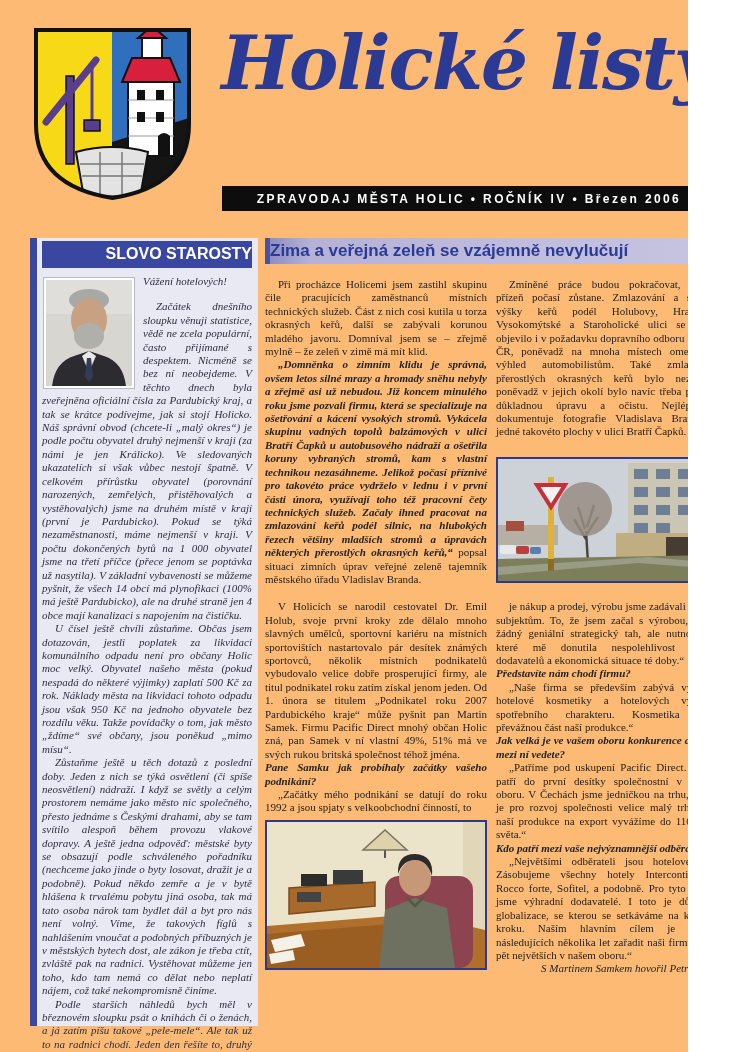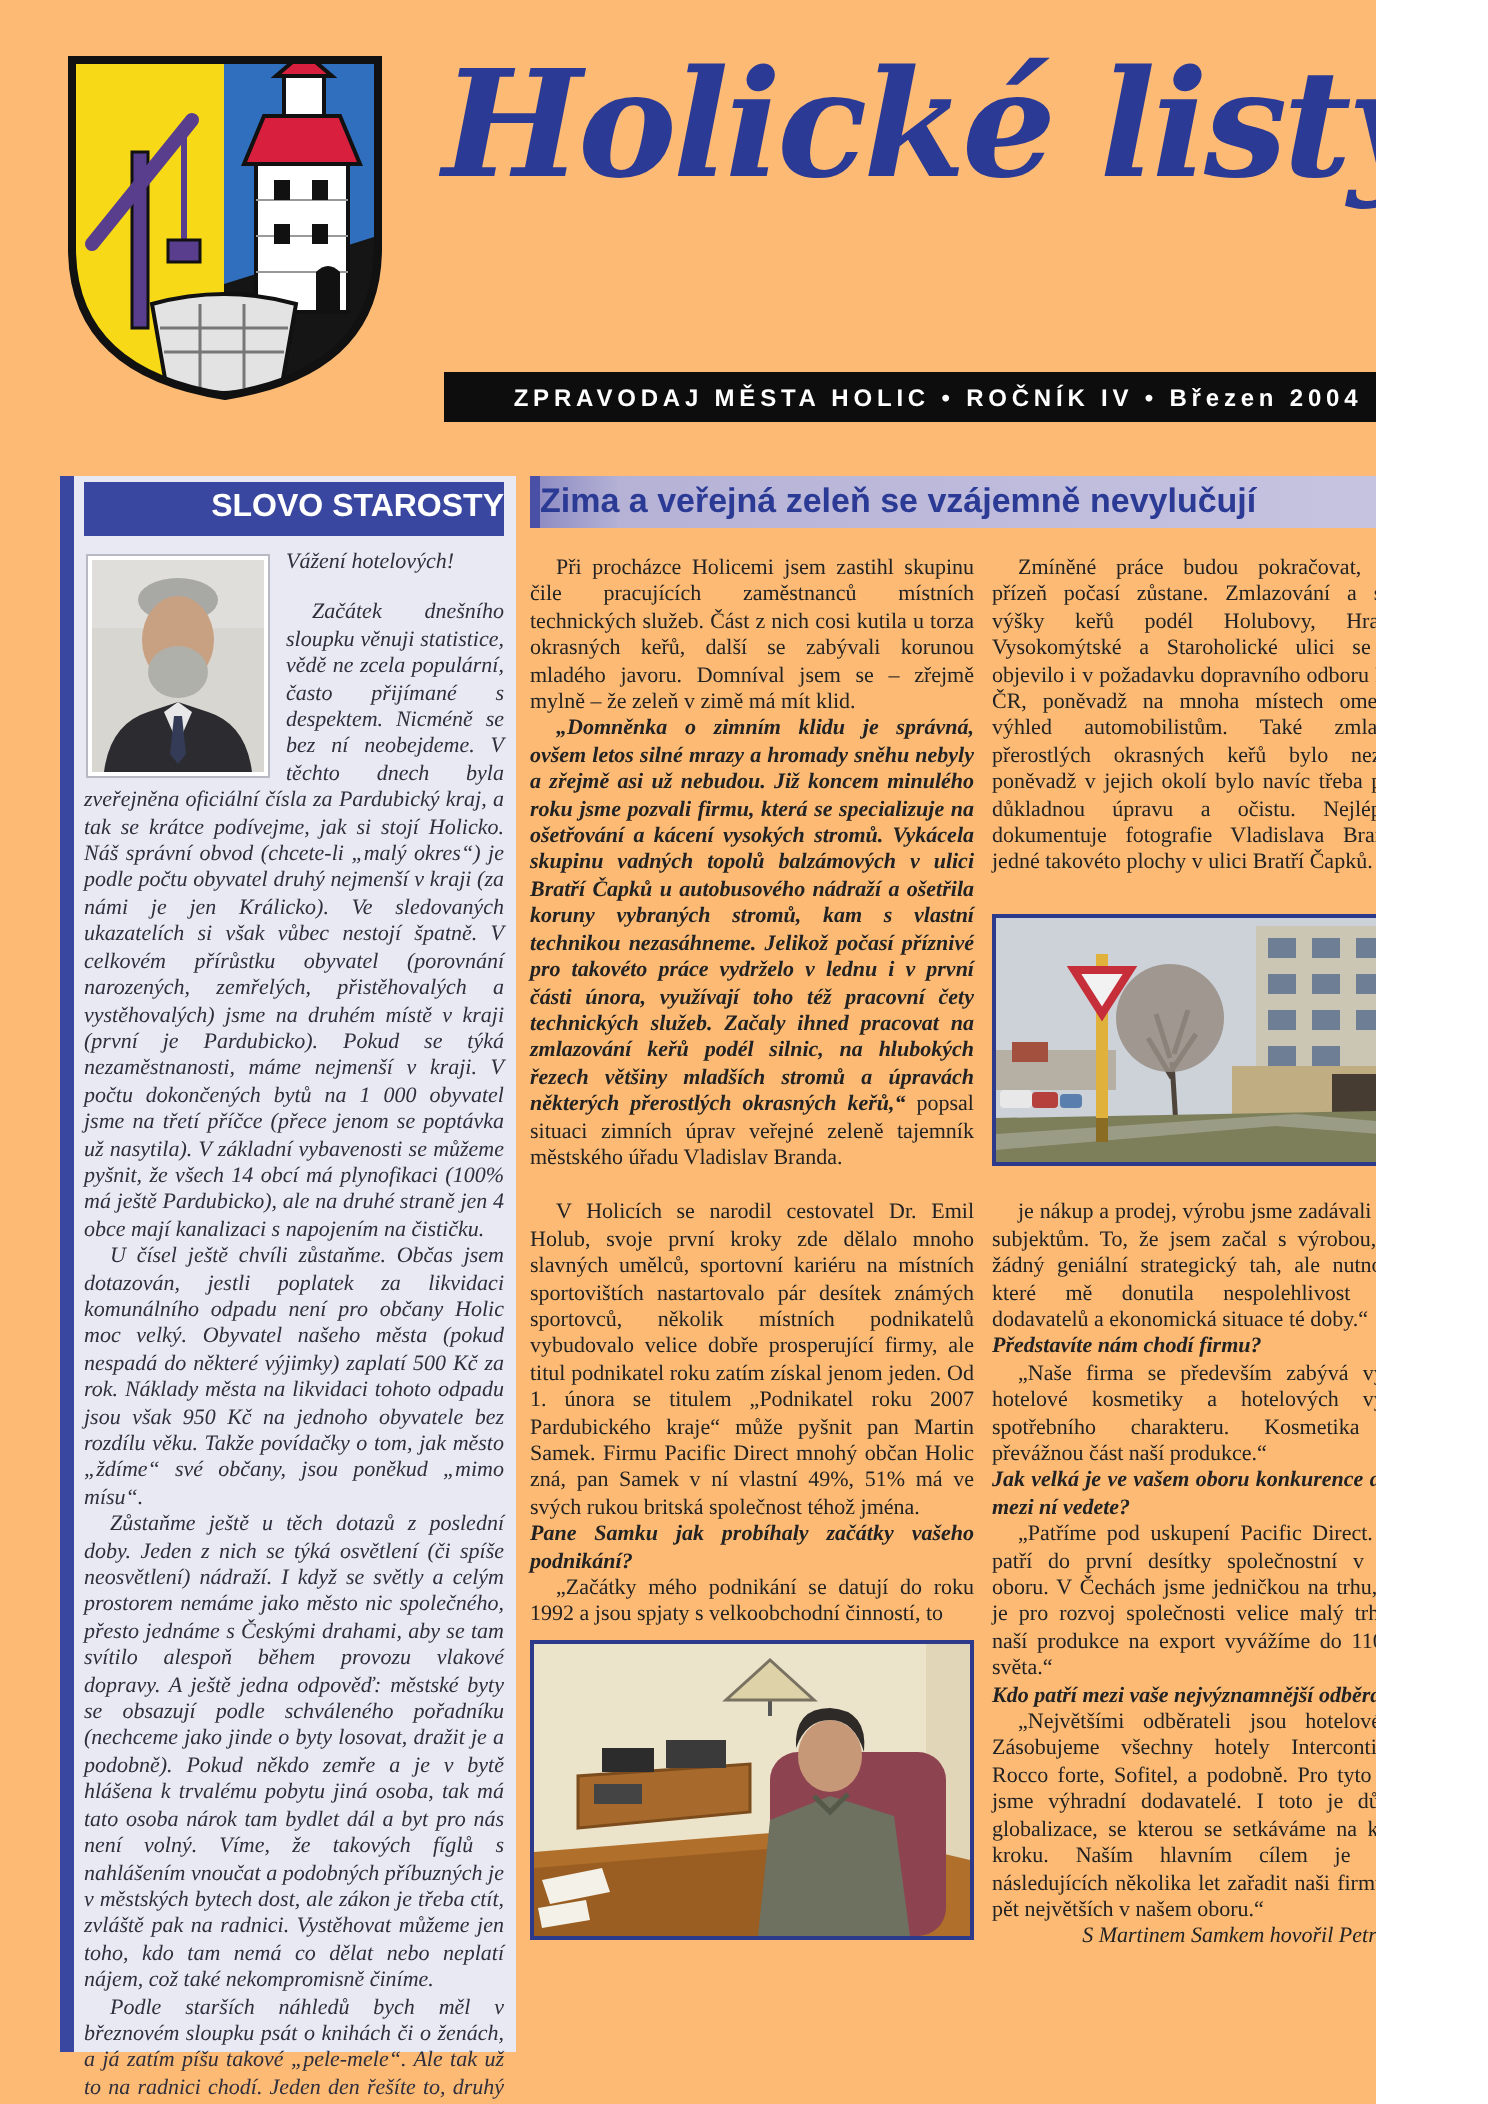--- a/index.html
+++ b/index.html
@@ -94,21 +94,21 @@
       </g>
       <path d="M6,6 H159 V100 Q159 162 82.5 174 Q6 162 6 100 Z" fill="none" stroke="#111" stroke-width="4"></path>
     </svg>
   </div>
 
   <div class="mast-title">
     <span>Holické listy</span>
   </div>
 
   <div class="blackbar">
-    <span>ZPRAVODAJ MĚSTA HOLIC • ROČNÍK IV • Březen 2004</span>
+    <span>ZPRAVODAJ MĚSTA HOLIC • ROČNÍK IV • Březen 2006</span>
   </div>
 
   <div class="mayor">
     <div class="mayor-header">SLOVO STAROSTY</div>
     <div class="bodytxt">
       <div class="mayor-photo">
         <svg viewBox="0 0 86 106" preserveAspectRatio="none">
           <rect width="86" height="106" fill="#d8d6d1"></rect>
           <rect width="86" height="34" fill="#e0deda"></rect>
           <ellipse cx="43" cy="20" rx="20" ry="11" fill="#a8a8a4"></ellipse>

